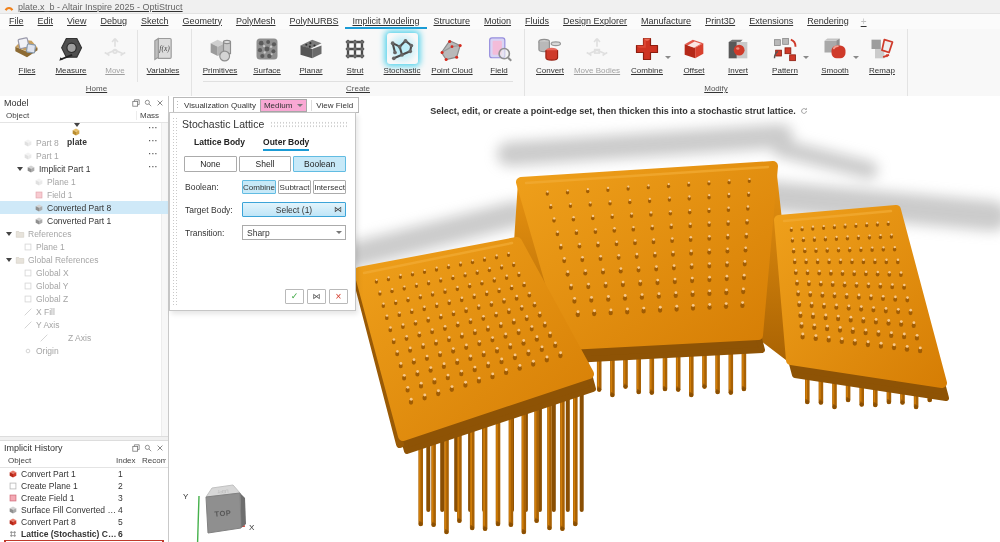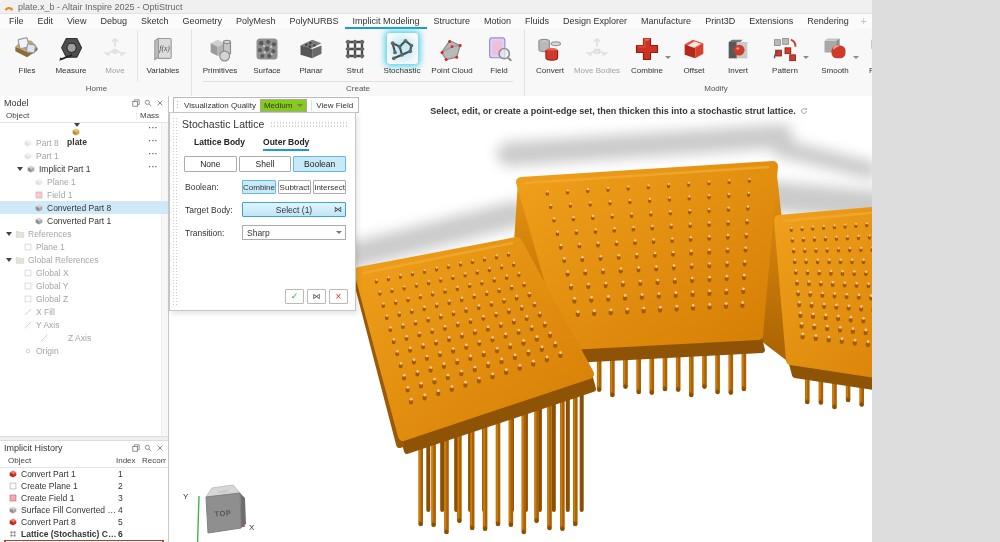--- a/index.html
+++ b/index.html
@@ -1,17 +1,17 @@
 <!DOCTYPE html>
 <html><head>
 <meta charset="utf-8">
 <style>
   html,body{margin:0;padding:0;background:#ddd;}
-  .app{position:relative;width:872px;height:542px;overflow:hidden;background:#fff;
-       font-family:"Liberation Sans",sans-serif;color:#333;cursor:default;}
+  .app{position:relative;width:1000px;height:542px;overflow:hidden;background:#fff;
+       font-family:"Liberation Sans",sans-serif;color:#333;cursor:default;text-decoration:underline;}
   
   .titlebar{height:13px;background:#f0f0f0;border-bottom:1px solid #e3e3e3;
             display:flex;align-items:center;gap:4px;padding-left:4px;font-size:9px;color:#666;}
   .logo svg{width:10px;height:9px;display:block}
   
   .menubar{height:15px;background:#fbfbfb;display:flex;align-items:stretch;padding-left:2px;font-size:9px;color:#333;}
   .mi{display:flex;align-items:center;padding:0 7px;border-bottom:2px solid transparent;white-space:nowrap;}
   .mi.active{border-bottom-color:#1b9bd5;}
   .menu-plus{display:flex;align-items:center;color:#c0c0c0;font-size:10px;padding:0 5px;}
   
@@ -58,21 +58,21 @@
   .hrow .hlabel{overflow:hidden;text-overflow:ellipsis;max-width:100px;}
   .hindex{position:absolute;left:118px;}
   .hmarker{position:absolute;left:4px;right:4px;height:5px;border-top:1.5px solid #c0392b;
            border-left:2px solid #c0392b;border-right:2px solid #c0392b;}
   
   .viewport{position:absolute;left:169px;top:96px;right:0;bottom:0;background:#fff;}
   #scene{position:absolute;left:0;top:0;}
   .vtb{position:absolute;left:4px;top:1px;height:14px;background:#fff;border:1px solid #b9b9b9;
        display:flex;align-items:center;font-size:8px;color:#333;padding:0 5px 0 2px;gap:4px;z-index:5;}
   .dots{width:4px;height:10px;background-image:radial-gradient(#bbb .8px,transparent .9px);background-size:3px 3px;}
-  .vselect{border:1px solid #a8a8a8;background:#84cc16;height:11px;display:flex;align-items:center;padding:0 3px;gap:5px;}
+  .vselect{border:1px solid #a8a8a8;background:#f9a8d4;height:11px;display:flex;align-items:center;padding:0 3px;gap:5px;}
   .ddc{width:0;height:0;border-left:3px solid transparent;border-right:3px solid transparent;border-top:3.5px solid #777;}
   .vdiv{width:1px;height:11px;background:#ddd;}
   .status{position:absolute;left:250px;width:400px;top:10px;z-index:4;display:flex;justify-content:center;
           align-items:center;gap:4px;font-size:9px;font-weight:bold;color:#333;}
   .status svg{width:8px;height:8px;}
   
   .dlg{position:absolute;left:0;top:16px;width:185px;height:197px;background:#fff;border:1px solid #c6c6c6;
        box-shadow:2px 3px 5px rgba(0,0,0,.10);z-index:6;display:flex;}
   .dlg-handle{width:5px;margin:4px 0 4px 2px;background-image:radial-gradient(#c9c9c9 .8px,transparent .9px);background-size:3px 3px;}
   .dlg-main{flex:1;position:relative;padding:5px 7px 0 5px;}

